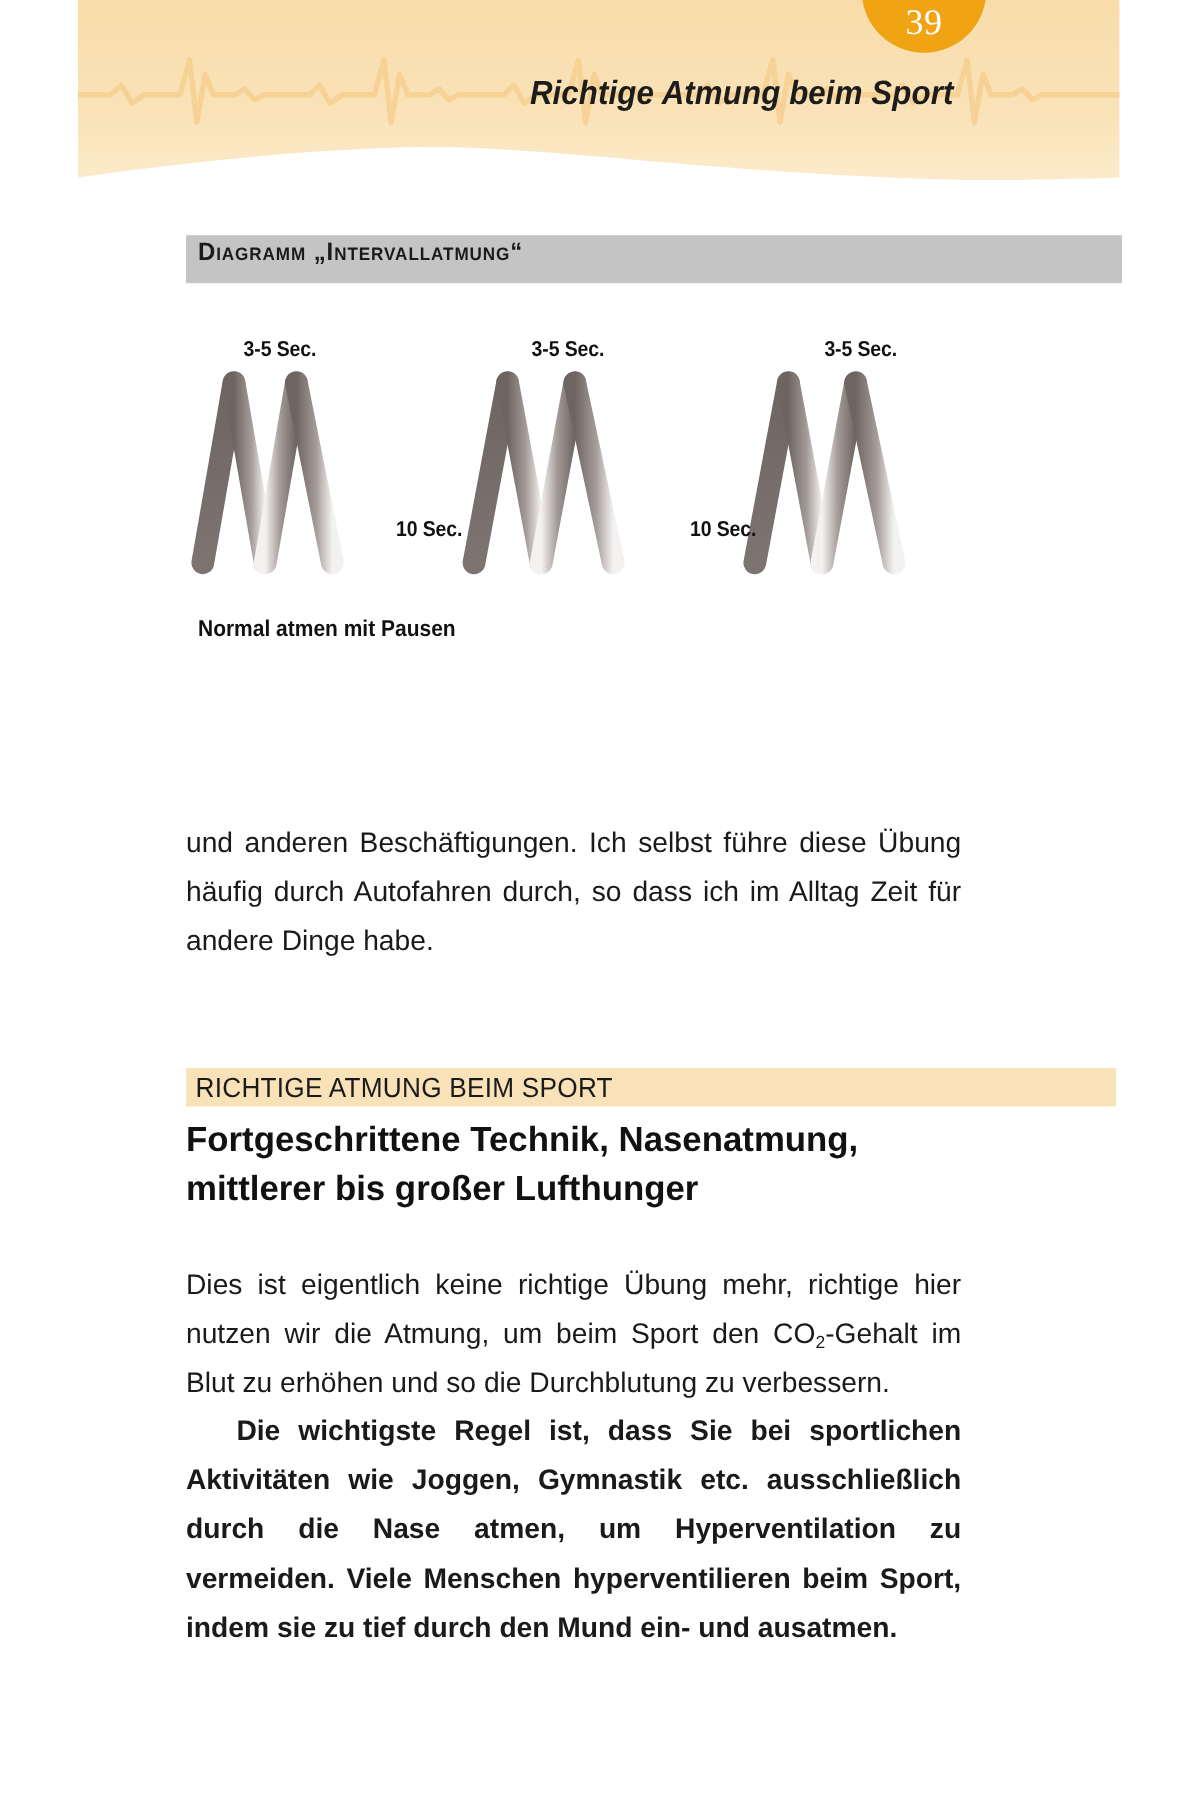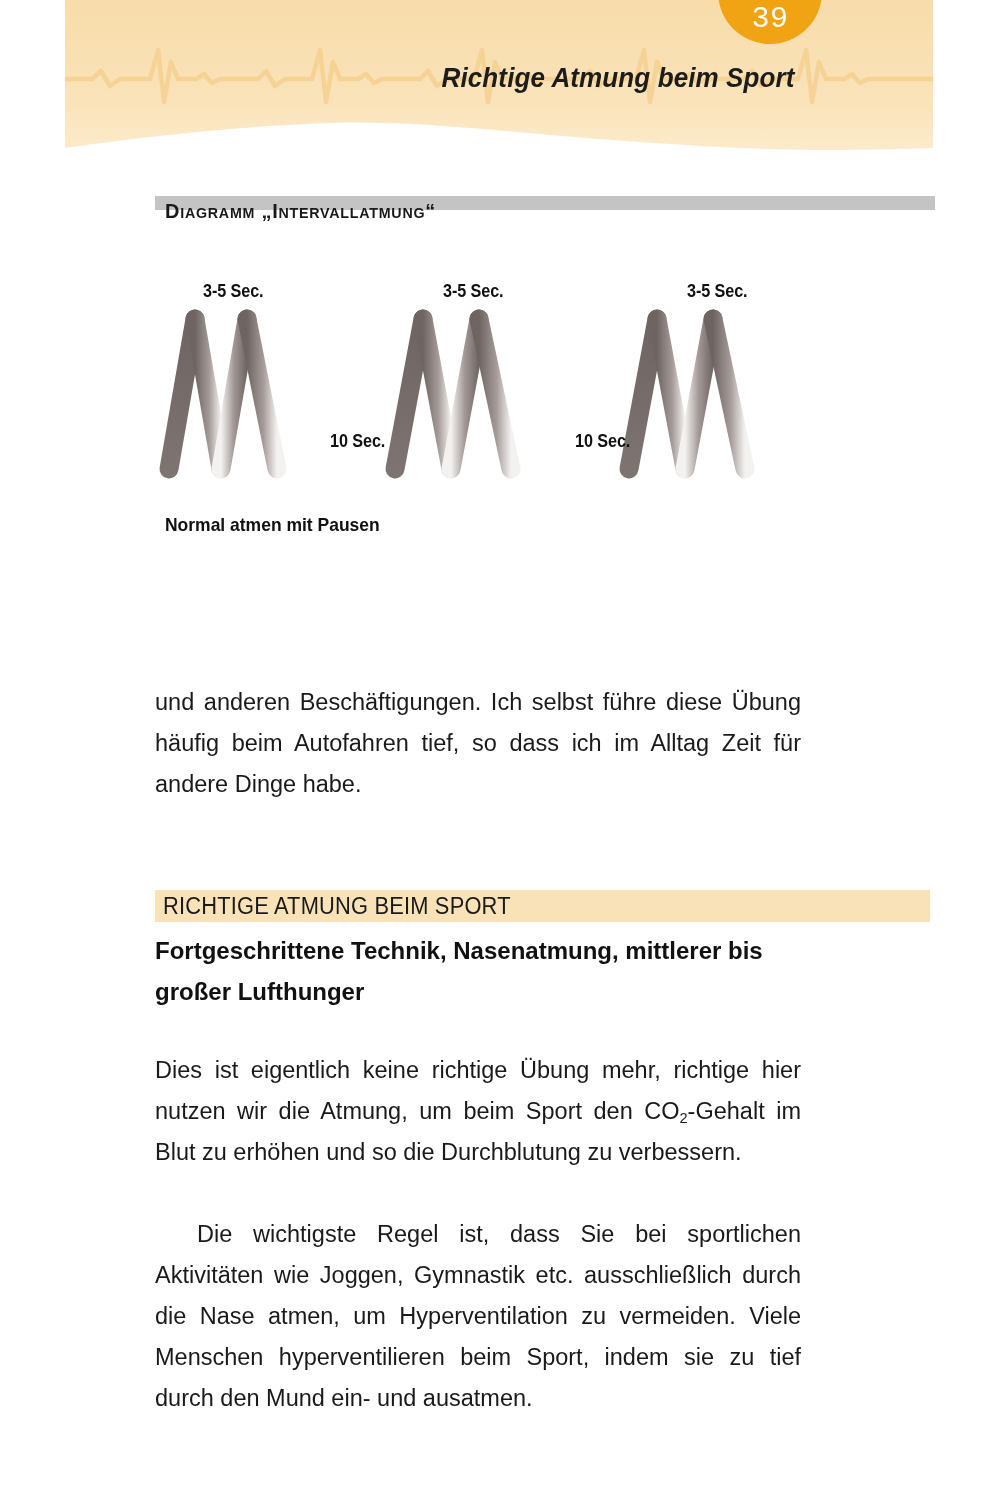--- a/index.html
+++ b/index.html
@@ -54,36 +54,36 @@
     width: 104px;
     height: 104px;
     border-radius: 50%;
     background: #f0a313;
     display: flex;
     align-items: flex-end;
     justify-content: center;
   }
   #page-number-label {
     color: #ffffff;
-    font-family: Liberation Mono, monospace;
+    font-family: Liberation Serif, serif;
     font-size: 30px;
     font-weight: normal;
     line-height: 1;
     padding-bottom: 10px;
     letter-spacing: 0.5px;
     margin-top: 48px;
   }
 
   
   #diagram-title-bar {
     position: absolute;
     left: 155px;
     top: 196px;
     width: 780px;
-    height: 14px;
+    height: 40px;
     background: #c4c4c4;
     text-align: center;
   }
   #diagram-title-text {
     position: absolute;
     left: 10px;
     top: 3px;
     font-family: "Liberation Sans Narrow", "Liberation Sans", sans-serif;
     font-size: 21px;
     font-weight: bold;
@@ -176,29 +176,29 @@
     white-space: nowrap;
     transform: scaleX(0.95);
     transform-origin: left center;
   }
   #section-subheading {
     position: absolute;
     left: 155px;
     top: 930px;
     width: 660px;
     font-family: "Liberation Sans Narrow", "Liberation Sans", sans-serif;
-    font-size: 24px;
+    font-size: 29px;
     font-weight: bold;
     line-height: 41px;
     color: #111111;
   }
 
   #paragraph-body-1 { top: 1050px; }
   #paragraph-body-1 p { margin: 0; }
-  #paragraph-body-2 { top: 1214px; text-indent: 42px; }
+  #paragraph-body-2 { top: 1172px; text-indent: 42px; font-weight: bold; }
   #paragraph-body-2 p { margin: 0; }
 
   sub { font-size: 0.62em; line-height: 0; vertical-align: -0.28em; }
 </style>
 </head>
 <body>
 
 <div id="page-header">
 
   <svg id="header-band-svg" viewBox="0 0 1000 180" preserveAspectRatio="none">
@@ -296,21 +296,21 @@
   <span class="wave-label" id="label-interval-1">3-5 Sec.</span>
   <span class="wave-label" id="label-interval-2">3-5 Sec.</span>
   <span class="wave-label" id="label-interval-3">3-5 Sec.</span>
   <span class="wave-label" id="label-pause-1">10 Sec.</span>
   <span class="wave-label" id="label-pause-2">10 Sec.</span>
 
   <span id="diagram-caption">Normal atmen mit Pausen</span>
 </div>
 
 <div class="body-col" id="paragraph-intro">
-  <p>und anderen Beschäftigungen. Ich selbst führe diese Übung häufig beim Autofahren tief, so dass ich im Alltag Zeit für andere Dinge habe.</p>
+  <p>und anderen Beschäftigungen. Ich selbst führe diese Übung häufig durch Autofahren durch, so dass ich im Alltag Zeit für andere Dinge habe.</p>
 </div>
 
 <div id="section-heading-bar">
   <span id="section-heading-text">RICHTIGE ATMUNG BEIM SPORT</span>
 </div>
 <div id="section-subheading">Fortgeschrittene Technik, Nasenatmung, mittlerer bis großer Lufthunger</div>
 
 <div class="body-col" id="paragraph-body-1">
   <p><span>Dies ist eigentlich keine richtige Übung mehr, richtige hier nutzen wir die Atmung, um beim Sport den CO</span><sub>2</sub><span>-Gehalt im Blut zu erhöhen und so die Durchblutung zu verbessern.</span></p>
 </div>

